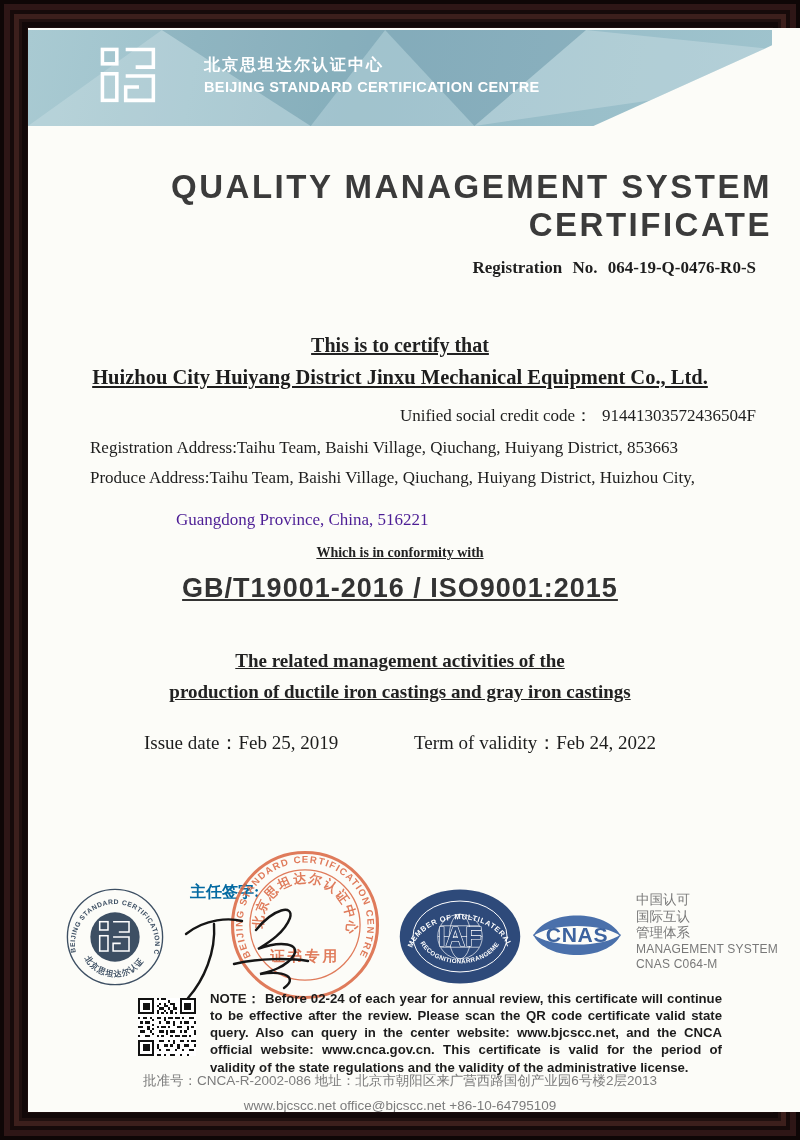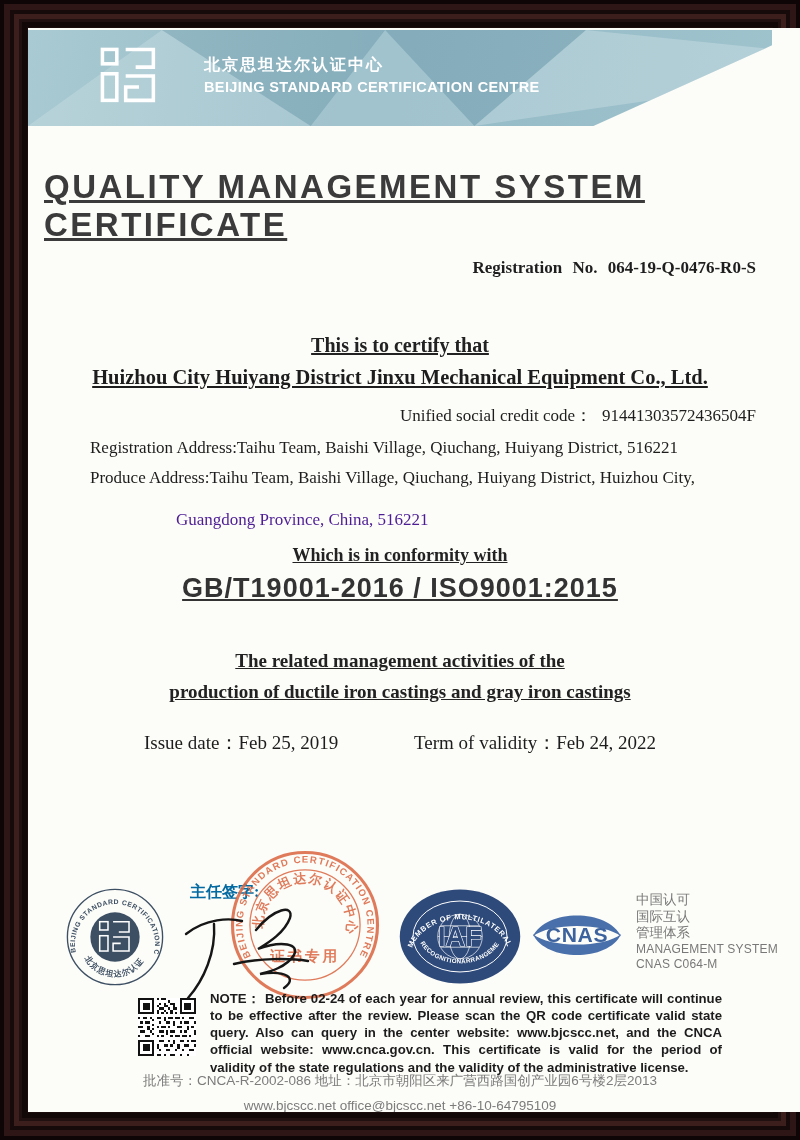--- a/index.html
+++ b/index.html
@@ -37,39 +37,39 @@
   .f4 { background:rgba(30,80,108,.13);  clip-path:polygon(48% 0%, 75% 0%, 60% 100%); }
   .f5 { background:rgba(255,255,255,.22); clip-path:polygon(75% 0%, 100% 20%, 100% 55%, 60% 100%); }
   .band-inner { position:absolute; left:0; top:0; width:100%; height:100%; color:#fff; }
   .band-logo { position:absolute; left:68px; top:15px; width:66px; height:62px; color:#fff; }
   .band-text { position:absolute; left:176px; top:24px; font-family:"Liberation Sans",sans-serif; }
   .org-cn { font-size:16px; font-weight:bold; letter-spacing:2px; line-height:22px; }
   .org-en { font-size:14.5px; font-weight:bold; letter-spacing:.4px; line-height:22px; }
 
   
   .title {
-    position:absolute; left:16px; top:140px; width:744px; text-align:left;
+    position:absolute; left:0; top:140px; width:744px; text-align:right;
     font-family:"Liberation Sans",sans-serif; font-weight:bold;
-    font-size:33px; letter-spacing:2.5px; color:#3b3b3b; line-height:38px;text-decoration:underline;
+    font-size:33px; letter-spacing:2.5px; color:#3b3b3b; line-height:38px;
   }
   .reg-line {
     position:absolute; right:56px; top:230px;
     font-size:17px; font-weight:bold; color:#1e1e1e; word-spacing:6px;
   }
 
   
   .t-center { position:absolute; left:0; width:744px; text-align:center; color:#222;text-decoration:underline; }
   .certify   { top:306px; font-size:20px; font-weight:bold; }
   .company   { top:338px; font-size:20.5px; font-weight:bold; color:#1d1d1d; }
   .credit    { position:absolute; right:56px; top:376px; font-size:17px; color:#1d1d1d; }
   .credit b  { font-weight:normal; margin-left:10px; }
   .addr1     { position:absolute; left:62px;  top:410px; font-size:17px; color:#1d1d1d; }
   .addr2     { position:absolute; left:62px;  top:440px; font-size:17px; color:#1d1d1d; }
   .addr3     { position:absolute; left:148px; top:482px; font-size:17px; color:#4c1d95; }
-  .conform   { top:517px; font-size:18px; font-weight:bold; }
+  .conform   { top:517px; font-size:14px; font-weight:bold; }
   .standard  { top:545px; font-family:"Liberation Sans",sans-serif; font-weight:bold; font-size:27px; letter-spacing:1px; color:#333; }
   .scopehead { top:588px; font-size:18px; font-weight:bold; }
   .scope1    { top:622px; font-size:19px; font-weight:bold; }
   .scope2    { top:653px; font-size:19px; font-weight:bold; }
   .dates     { position:absolute; left:0; top:702px; width:744px; font-size:19px; color:#1d1d1d; }
   .issue     { position:absolute; left:116px; }
   .validity  { position:absolute; left:386px; }
 
   
   .bscc-seal { position:absolute; left:36px; top:858px; width:102px; height:102px; }
@@ -125,21 +125,21 @@
 
     <div class="title">
       <div>QUALITY MANAGEMENT SYSTEM</div>
       <div>CERTIFICATE</div>
     </div>
     <div class="reg-line">Registration No. 064-19-Q-0476-R0-S</div>
 
     <div class="t-center certify">This is to certify that</div>
     <div class="t-center company">Huizhou City Huiyang District Jinxu Mechanical Equipment Co., Ltd.</div>
     <div class="credit"><span>Unified social credit code：</span><b>91441303572436504F</b></div>
-    <div class="addr1">Registration Address:Taihu Team, Baishi Village, Qiuchang, Huiyang District, 516221</div>
+    <div class="addr1">Registration Address:Taihu Team, Baishi Village, Qiuchang, Huiyang District, 853663</div>
     <div class="addr2">Produce Address:Taihu Team, Baishi Village, Qiuchang, Huiyang District, Huizhou City,</div>
     <div class="addr3">Guangdong Province, China, 516221</div>
     <div class="t-center conform">Which is in conformity with</div>
     <div class="t-center standard">GB/T19001-2016 / ISO9001:2015</div>
     <div class="t-center scope1">The related management activities of the</div>
     <div class="t-center scope2">production of ductile iron castings and gray iron castings</div>
     <div class="dates">
       <span class="issue"><span>Issue date：</span><span>Feb 25, 2019</span></span>
       <span class="validity"><span>Term of validity：</span><span>Feb 24, 2022</span></span>
     </div>

